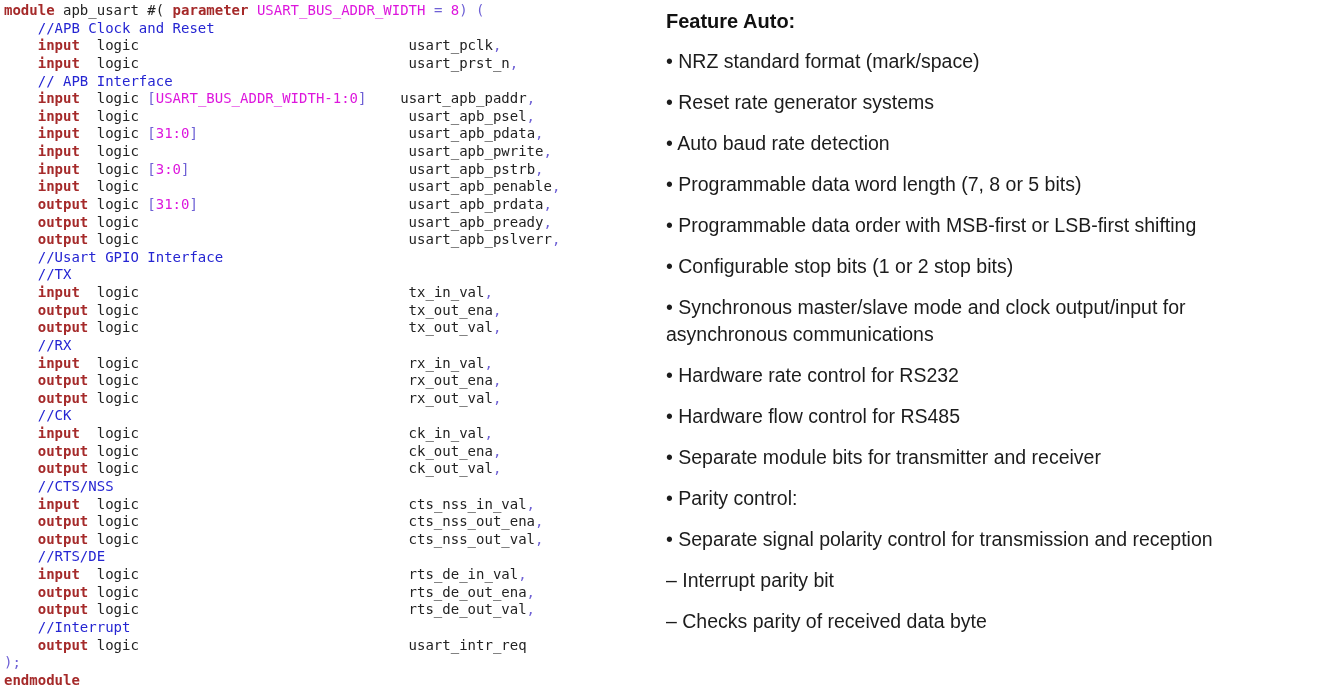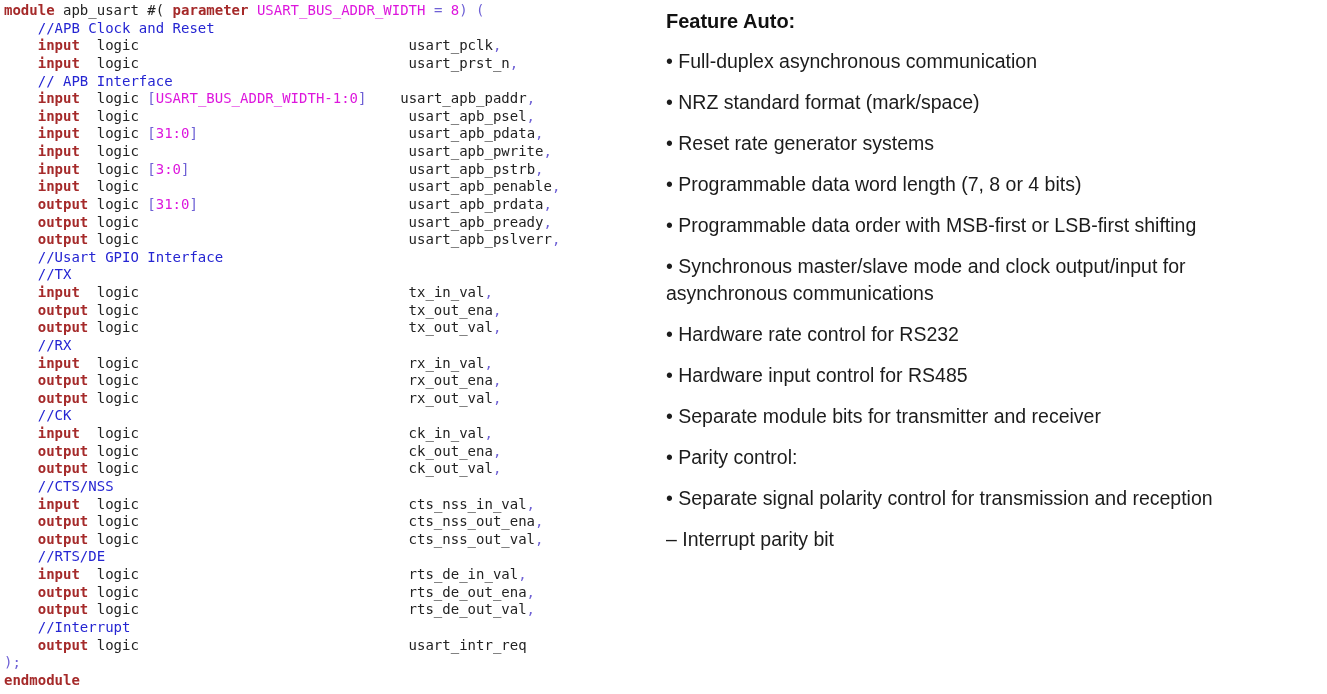--- a/index.html
+++ b/index.html
@@ -34,27 +34,29 @@
   .features .marker{display:inline;}
 </style>
 </head>
 <body>
 
 <pre class="code"><div class="ln"><span class="tok-k" style="color: rgb(165, 42, 42);">module</span><span class="tok-t" style="color: rgb(34, 34, 34);"> apb_usart #( </span><span class="tok-k" style="color: rgb(165, 42, 42);">parameter</span><span class="tok-t" style="color: rgb(34, 34, 34);"> </span><span class="tok-m" style="color: rgb(221, 22, 221);">USART_BUS_ADDR_WIDTH</span><span class="tok-p" style="color: rgb(110, 96, 213);"> = </span><span class="tok-m" style="color: rgb(221, 22, 221);">8</span><span class="tok-p" style="color: rgb(110, 96, 213);">) (</span></div><div class="ln"><span class="tok-t" style="color: rgb(34, 34, 34);">    </span><span class="tok-c" style="color: rgb(37, 37, 210);">//APB Clock and Reset</span></div><div class="ln"><span class="tok-t" style="color: rgb(34, 34, 34);">    </span><span class="tok-k" style="color: rgb(165, 42, 42);">input</span><span class="tok-t" style="color: rgb(34, 34, 34);">  logic                                usart_pclk</span><span class="tok-p" style="color: rgb(110, 96, 213);">,</span></div><div class="ln"><span class="tok-t" style="color: rgb(34, 34, 34);">    </span><span class="tok-k" style="color: rgb(165, 42, 42);">input</span><span class="tok-t" style="color: rgb(34, 34, 34);">  logic                                usart_prst_n</span><span class="tok-p" style="color: rgb(110, 96, 213);">,</span></div><div class="ln"><span class="tok-t" style="color: rgb(34, 34, 34);">    </span><span class="tok-c" style="color: rgb(37, 37, 210);">// APB Interface</span></div><div class="ln"><span class="tok-t" style="color: rgb(34, 34, 34);">    </span><span class="tok-k" style="color: rgb(165, 42, 42);">input</span><span class="tok-t" style="color: rgb(34, 34, 34);">  logic </span><span class="tok-p" style="color: rgb(110, 96, 213);">[</span><span class="tok-m" style="color: rgb(221, 22, 221);">USART_BUS_ADDR_WIDTH-1:0</span><span class="tok-p" style="color: rgb(110, 96, 213);">]</span><span class="tok-t" style="color: rgb(34, 34, 34);">    usart_apb_paddr</span><span class="tok-p" style="color: rgb(110, 96, 213);">,</span></div><div class="ln"><span class="tok-t" style="color: rgb(34, 34, 34);">    </span><span class="tok-k" style="color: rgb(165, 42, 42);">input</span><span class="tok-t" style="color: rgb(34, 34, 34);">  logic                                usart_apb_psel</span><span class="tok-p" style="color: rgb(110, 96, 213);">,</span></div><div class="ln"><span class="tok-t" style="color: rgb(34, 34, 34);">    </span><span class="tok-k" style="color: rgb(165, 42, 42);">input</span><span class="tok-t" style="color: rgb(34, 34, 34);">  logic </span><span class="tok-p" style="color: rgb(110, 96, 213);">[</span><span class="tok-m" style="color: rgb(221, 22, 221);">31:0</span><span class="tok-p" style="color: rgb(110, 96, 213);">]</span><span class="tok-t" style="color: rgb(34, 34, 34);">                         usart_apb_pdata</span><span class="tok-p" style="color: rgb(110, 96, 213);">,</span></div><div class="ln"><span class="tok-t" style="color: rgb(34, 34, 34);">    </span><span class="tok-k" style="color: rgb(165, 42, 42);">input</span><span class="tok-t" style="color: rgb(34, 34, 34);">  logic                                usart_apb_pwrite</span><span class="tok-p" style="color: rgb(110, 96, 213);">,</span></div><div class="ln"><span class="tok-t" style="color: rgb(34, 34, 34);">    </span><span class="tok-k" style="color: rgb(165, 42, 42);">input</span><span class="tok-t" style="color: rgb(34, 34, 34);">  logic </span><span class="tok-p" style="color: rgb(110, 96, 213);">[</span><span class="tok-m" style="color: rgb(221, 22, 221);">3:0</span><span class="tok-p" style="color: rgb(110, 96, 213);">]</span><span class="tok-t" style="color: rgb(34, 34, 34);">                          usart_apb_pstrb</span><span class="tok-p" style="color: rgb(110, 96, 213);">,</span></div><div class="ln"><span class="tok-t" style="color: rgb(34, 34, 34);">    </span><span class="tok-k" style="color: rgb(165, 42, 42);">input</span><span class="tok-t" style="color: rgb(34, 34, 34);">  logic                                usart_apb_penable</span><span class="tok-p" style="color: rgb(110, 96, 213);">,</span></div><div class="ln"><span class="tok-t" style="color: rgb(34, 34, 34);">    </span><span class="tok-k" style="color: rgb(165, 42, 42);">output</span><span class="tok-t" style="color: rgb(34, 34, 34);"> logic </span><span class="tok-p" style="color: rgb(110, 96, 213);">[</span><span class="tok-m" style="color: rgb(221, 22, 221);">31:0</span><span class="tok-p" style="color: rgb(110, 96, 213);">]</span><span class="tok-t" style="color: rgb(34, 34, 34);">                         usart_apb_prdata</span><span class="tok-p" style="color: rgb(110, 96, 213);">,</span></div><div class="ln"><span class="tok-t" style="color: rgb(34, 34, 34);">    </span><span class="tok-k" style="color: rgb(165, 42, 42);">output</span><span class="tok-t" style="color: rgb(34, 34, 34);"> logic                                usart_apb_pready</span><span class="tok-p" style="color: rgb(110, 96, 213);">,</span></div><div class="ln"><span class="tok-t" style="color: rgb(34, 34, 34);">    </span><span class="tok-k" style="color: rgb(165, 42, 42);">output</span><span class="tok-t" style="color: rgb(34, 34, 34);"> logic                                usart_apb_pslverr</span><span class="tok-p" style="color: rgb(110, 96, 213);">,</span></div><div class="ln"><span class="tok-t" style="color: rgb(34, 34, 34);">    </span><span class="tok-c" style="color: rgb(37, 37, 210);">//Usart GPIO Interface</span></div><div class="ln"><span class="tok-t" style="color: rgb(34, 34, 34);">    </span><span class="tok-c" style="color: rgb(37, 37, 210);">//TX</span></div><div class="ln"><span class="tok-t" style="color: rgb(34, 34, 34);">    </span><span class="tok-k" style="color: rgb(165, 42, 42);">input</span><span class="tok-t" style="color: rgb(34, 34, 34);">  logic                                tx_in_val</span><span class="tok-p" style="color: rgb(110, 96, 213);">,</span></div><div class="ln"><span class="tok-t" style="color: rgb(34, 34, 34);">    </span><span class="tok-k" style="color: rgb(165, 42, 42);">output</span><span class="tok-t" style="color: rgb(34, 34, 34);"> logic                                tx_out_ena</span><span class="tok-p" style="color: rgb(110, 96, 213);">,</span></div><div class="ln"><span class="tok-t" style="color: rgb(34, 34, 34);">    </span><span class="tok-k" style="color: rgb(165, 42, 42);">output</span><span class="tok-t" style="color: rgb(34, 34, 34);"> logic                                tx_out_val</span><span class="tok-p" style="color: rgb(110, 96, 213);">,</span></div><div class="ln"><span class="tok-t" style="color: rgb(34, 34, 34);">    </span><span class="tok-c" style="color: rgb(37, 37, 210);">//RX</span></div><div class="ln"><span class="tok-t" style="color: rgb(34, 34, 34);">    </span><span class="tok-k" style="color: rgb(165, 42, 42);">input</span><span class="tok-t" style="color: rgb(34, 34, 34);">  logic                                rx_in_val</span><span class="tok-p" style="color: rgb(110, 96, 213);">,</span></div><div class="ln"><span class="tok-t" style="color: rgb(34, 34, 34);">    </span><span class="tok-k" style="color: rgb(165, 42, 42);">output</span><span class="tok-t" style="color: rgb(34, 34, 34);"> logic                                rx_out_ena</span><span class="tok-p" style="color: rgb(110, 96, 213);">,</span></div><div class="ln"><span class="tok-t" style="color: rgb(34, 34, 34);">    </span><span class="tok-k" style="color: rgb(165, 42, 42);">output</span><span class="tok-t" style="color: rgb(34, 34, 34);"> logic                                rx_out_val</span><span class="tok-p" style="color: rgb(110, 96, 213);">,</span></div><div class="ln"><span class="tok-t" style="color: rgb(34, 34, 34);">    </span><span class="tok-c" style="color: rgb(37, 37, 210);">//CK</span></div><div class="ln"><span class="tok-t" style="color: rgb(34, 34, 34);">    </span><span class="tok-k" style="color: rgb(165, 42, 42);">input</span><span class="tok-t" style="color: rgb(34, 34, 34);">  logic                                ck_in_val</span><span class="tok-p" style="color: rgb(110, 96, 213);">,</span></div><div class="ln"><span class="tok-t" style="color: rgb(34, 34, 34);">    </span><span class="tok-k" style="color: rgb(165, 42, 42);">output</span><span class="tok-t" style="color: rgb(34, 34, 34);"> logic                                ck_out_ena</span><span class="tok-p" style="color: rgb(110, 96, 213);">,</span></div><div class="ln"><span class="tok-t" style="color: rgb(34, 34, 34);">    </span><span class="tok-k" style="color: rgb(165, 42, 42);">output</span><span class="tok-t" style="color: rgb(34, 34, 34);"> logic                                ck_out_val</span><span class="tok-p" style="color: rgb(110, 96, 213);">,</span></div><div class="ln"><span class="tok-t" style="color: rgb(34, 34, 34);">    </span><span class="tok-c" style="color: rgb(37, 37, 210);">//CTS/NSS</span></div><div class="ln"><span class="tok-t" style="color: rgb(34, 34, 34);">    </span><span class="tok-k" style="color: rgb(165, 42, 42);">input</span><span class="tok-t" style="color: rgb(34, 34, 34);">  logic                                cts_nss_in_val</span><span class="tok-p" style="color: rgb(110, 96, 213);">,</span></div><div class="ln"><span class="tok-t" style="color: rgb(34, 34, 34);">    </span><span class="tok-k" style="color: rgb(165, 42, 42);">output</span><span class="tok-t" style="color: rgb(34, 34, 34);"> logic                                cts_nss_out_ena</span><span class="tok-p" style="color: rgb(110, 96, 213);">,</span></div><div class="ln"><span class="tok-t" style="color: rgb(34, 34, 34);">    </span><span class="tok-k" style="color: rgb(165, 42, 42);">output</span><span class="tok-t" style="color: rgb(34, 34, 34);"> logic                                cts_nss_out_val</span><span class="tok-p" style="color: rgb(110, 96, 213);">,</span></div><div class="ln"><span class="tok-t" style="color: rgb(34, 34, 34);">    </span><span class="tok-c" style="color: rgb(37, 37, 210);">//RTS/DE</span></div><div class="ln"><span class="tok-t" style="color: rgb(34, 34, 34);">    </span><span class="tok-k" style="color: rgb(165, 42, 42);">input</span><span class="tok-t" style="color: rgb(34, 34, 34);">  logic                                rts_de_in_val</span><span class="tok-p" style="color: rgb(110, 96, 213);">,</span></div><div class="ln"><span class="tok-t" style="color: rgb(34, 34, 34);">    </span><span class="tok-k" style="color: rgb(165, 42, 42);">output</span><span class="tok-t" style="color: rgb(34, 34, 34);"> logic                                rts_de_out_ena</span><span class="tok-p" style="color: rgb(110, 96, 213);">,</span></div><div class="ln"><span class="tok-t" style="color: rgb(34, 34, 34);">    </span><span class="tok-k" style="color: rgb(165, 42, 42);">output</span><span class="tok-t" style="color: rgb(34, 34, 34);"> logic                                rts_de_out_val</span><span class="tok-p" style="color: rgb(110, 96, 213);">,</span></div><div class="ln"><span class="tok-t" style="color: rgb(34, 34, 34);">    </span><span class="tok-c" style="color: rgb(37, 37, 210);">//Interrupt</span></div><div class="ln"><span class="tok-t" style="color: rgb(34, 34, 34);">    </span><span class="tok-k" style="color: rgb(165, 42, 42);">output</span><span class="tok-t" style="color: rgb(34, 34, 34);"> logic                                usart_intr_req</span></div><div class="ln"><span class="tok-p" style="color: rgb(110, 96, 213);">);</span></div><div class="ln"><span class="tok-k" style="color: rgb(165, 42, 42);">endmodule</span></div></pre>
 
 <div class="features">
   <h2>Feature Auto:</h2>
   <div>
-      <p class="feat"><span class="marker">• </span><span class="ftext">Full-duplex asynchronous communication</span></p>
       <p class="feat"><span class="marker">• </span><span class="ftext">NRZ standard format (mark/space)</span></p>
       <p class="feat"><span class="marker">• </span><span class="ftext">Reset rate generator systems</span></p>
-      <p class="feat"><span class="marker">• </span><span class="ftext">Programmable data word length (7, 8 or 4 bits)</span></p>
+      <p class="feat"><span class="marker">• </span><span class="ftext">Auto baud rate detection</span></p>
+      <p class="feat"><span class="marker">• </span><span class="ftext">Programmable data word length (7, 8 or 5 bits)</span></p>
       <p class="feat"><span class="marker">• </span><span class="ftext">Programmable data order with MSB-first or LSB-first shifting</span></p>
+      <p class="feat"><span class="marker">• </span><span class="ftext">Configurable stop bits (1 or 2 stop bits)</span></p>
       <p class="feat"><span class="marker">• </span><span class="ftext">Synchronous master/slave mode and clock output/input for
 asynchronous communications</span></p>
       <p class="feat"><span class="marker">• </span><span class="ftext">Hardware rate control for RS232</span></p>
-      <p class="feat"><span class="marker">• </span><span class="ftext">Hardware input control for RS485</span></p>
+      <p class="feat"><span class="marker">• </span><span class="ftext">Hardware flow control for RS485</span></p>
       <p class="feat"><span class="marker">• </span><span class="ftext">Separate module bits for transmitter and receiver</span></p>
       <p class="feat"><span class="marker">• </span><span class="ftext">Parity control:</span></p>
       <p class="feat"><span class="marker">• </span><span class="ftext">Separate signal polarity control for transmission and reception</span></p>
       <p class="feat"><span class="marker">– </span><span class="ftext">Interrupt parity bit</span></p>
+      <p class="feat"><span class="marker">– </span><span class="ftext">Checks parity of received data byte</span></p>
     </div>
 </div>
 
 </body></html>

